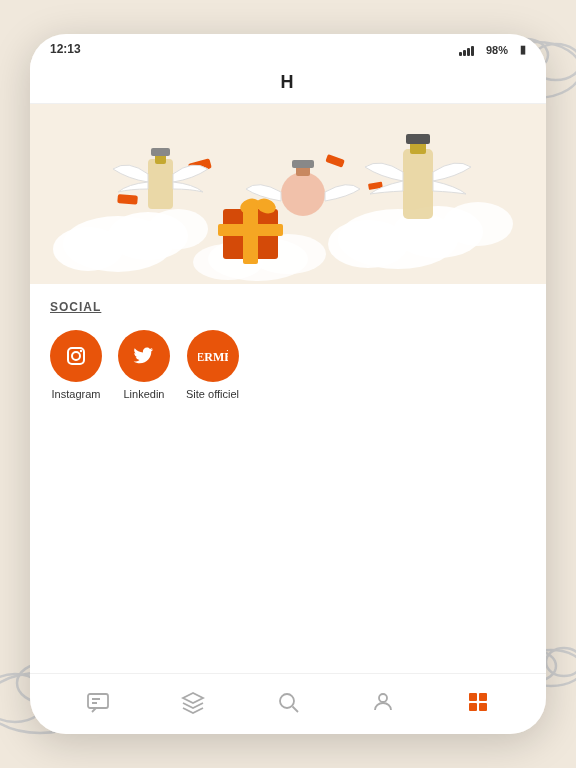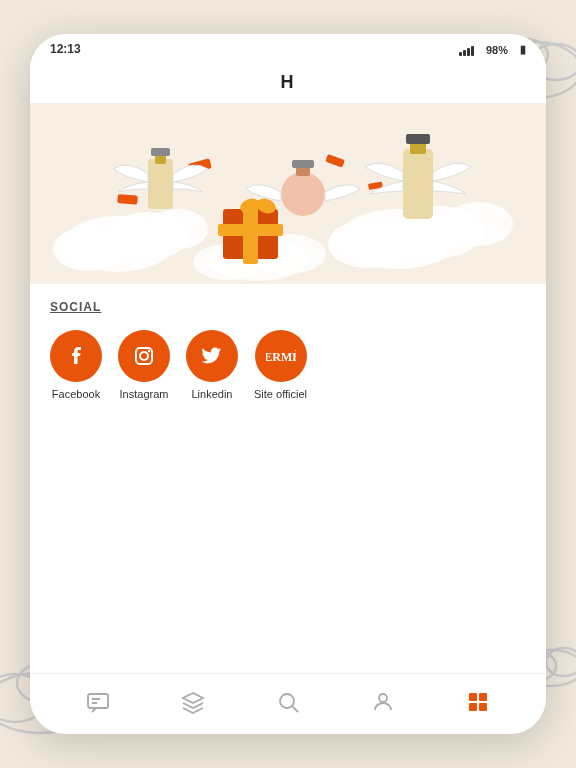--- a/index.html
+++ b/index.html
@@ -315,28 +315,20 @@
         <path d="M375 68 Q398 53 413 63 Q398 73 375 77 Z" fill="white" stroke="#ddd" stroke-width="1"></path>
         <path d="M375 77 Q398 82 408 90 Q395 88 375 87 Z" fill="white" stroke="#ddd" stroke-width="1"></path>
       </svg>
     </div>
 
     <div class="social-section">
       <div class="social-label">SOCIAL</div>
 
       <div class="social-icons-row">
 
-        <div class="social-item">
-          <div class="social-circle">
-            <svg width="26" height="26" viewBox="0 0 26 26" fill="white" xmlns="http://www.w3.org/2000/svg">
-              <path d="M14.5 13h2.5l0.5-3H14.5v-1.5c0-0.8 0.4-1.5 1.5-1.5H18V4.1S16.8 4 15.5 4C12.8 4 11 5.7 11 8.7V10H9v3h2v8h3.5V13z"></path>
-            </svg>
-          </div>
-          <span class="social-name">Facebook</span>
-        </div>
 
 
         <div class="social-item">
           <div class="social-circle">
             <svg width="26" height="26" viewBox="0 0 26 26" fill="none" xmlns="http://www.w3.org/2000/svg">
               <rect x="5" y="5" width="16" height="16" rx="4" stroke="white" stroke-width="2"></rect>
               <circle cx="13" cy="13" r="4" stroke="white" stroke-width="2"></circle>
               <circle cx="18" cy="8" r="1.2" fill="white"></circle>
             </svg>
           </div>

